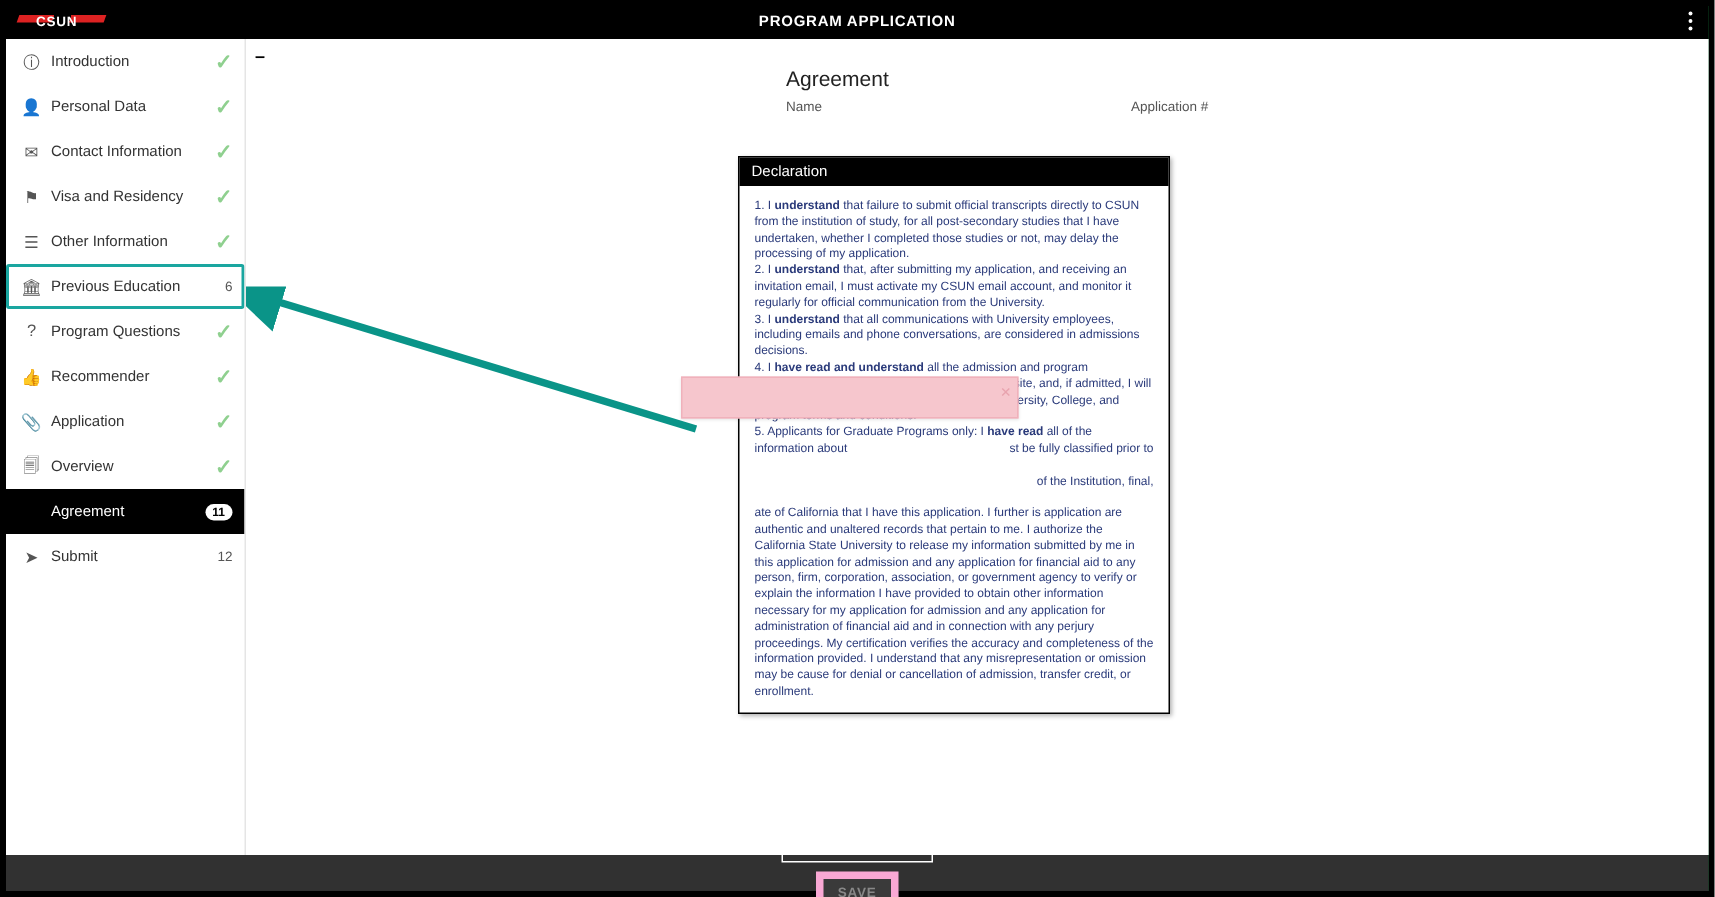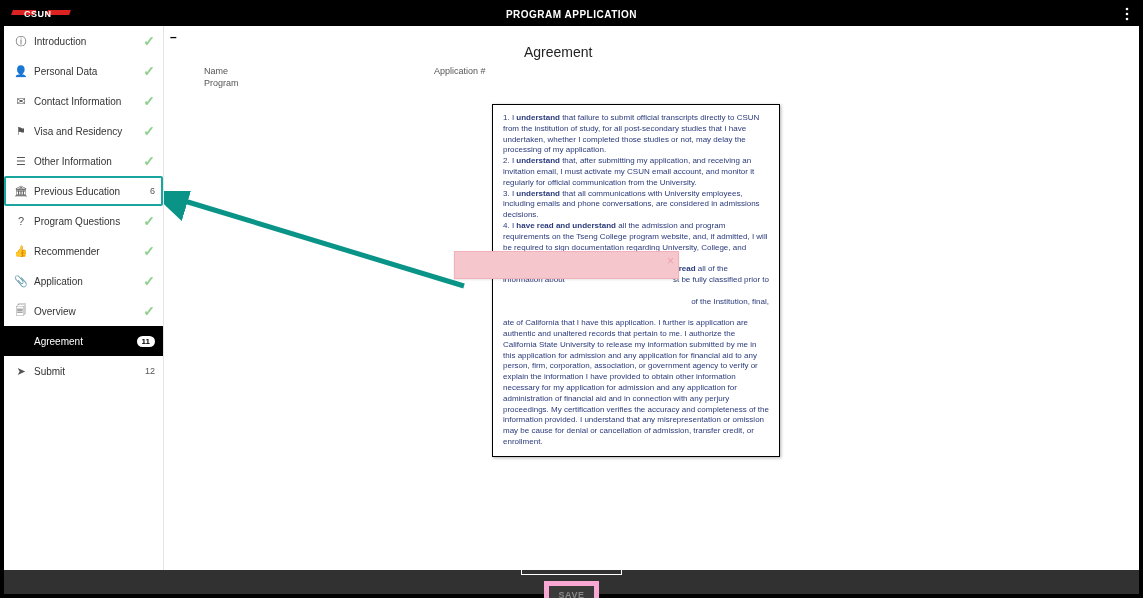--- a/index.html
+++ b/index.html
@@ -142,20 +142,21 @@
     padding: 18px 40px;
   }
   .page-title {
     font-size: 14px;
     color: #222;
     margin-left: 320px;
     margin-bottom: 6px;
   }
   .meta-row {
     display: flex;
+    margin-left: 320px;
     margin-bottom: 2px;
   }
   .meta-label {
     width: 230px;
     font-size: 9px;
     color: #555;
   }
   .main-panel {
     position: absolute;
     left: 328px;
@@ -340,26 +341,24 @@
     </div>
 
     <div class="main">
       <span class="dash">–</span>
       <div class="content-wrap">
         <div class="page-title">Agreement</div>
         <div class="meta-row">
           <span class="meta-label">Name</span>
           <span class="meta-label">Application #</span>
         </div>
-        <div class="meta-row">
-          <span class="meta-label">Program</span>
-        </div>
       </div>
 
       <div class="main-panel">
+        <div class="panel-header">Declaration</div>
         <div class="panel-body">
           <span>1. I </span><strong>understand</strong><span> that failure to submit official transcripts directly to CSUN from the institution of study, for all post-secondary studies that I have undertaken, whether I completed those studies or not, may delay the processing of my application.</span><br>
           <span>2. I </span><strong>understand</strong><span> that, after submitting my application, and receiving an invitation email, I must activate my CSUN email account, and monitor it regularly for official communication from the University.</span><br>
           <span>3. I </span><strong>understand</strong><span> that all communications with University employees, including emails and phone conversations, are considered in admissions decisions.</span><br>
           <span>4. I </span><strong>have read and understand</strong><span> all the admission and program requirements on the Tseng College program website, and, if admitted, I will be required to sign documentation regarding University, College, and program terms and conditions.</span><br>
           <span>5. Applicants for Graduate Programs only: I </span><strong>have read</strong><span> all of the information about </span>
           <span style="float:right">st be fully classified prior to</span><br><br>
           <span style="float:right">of the Institution, final,</span><br><br>
           <span>ate of California that I have this application. I further is application are authentic and unaltered records that pertain to me. I authorize the California State University to release my information submitted by me in this application for admission and any application for financial aid to any person, firm, corporation, association, or government agency to verify or explain the information I have provided to obtain other information necessary for my application for admission and any application for administration of financial aid and in connection with any perjury proceedings. My certification verifies the accuracy and completeness of the information provided. I understand that any misrepresentation or omission may be cause for denial or cancellation of admission, transfer credit, or enrollment.</span>
         </div>

